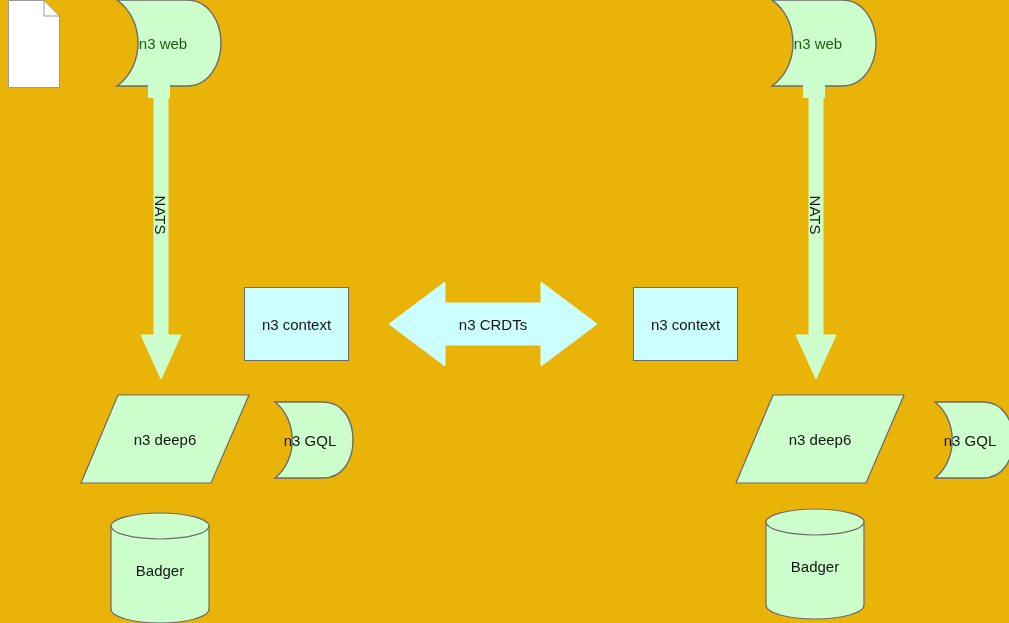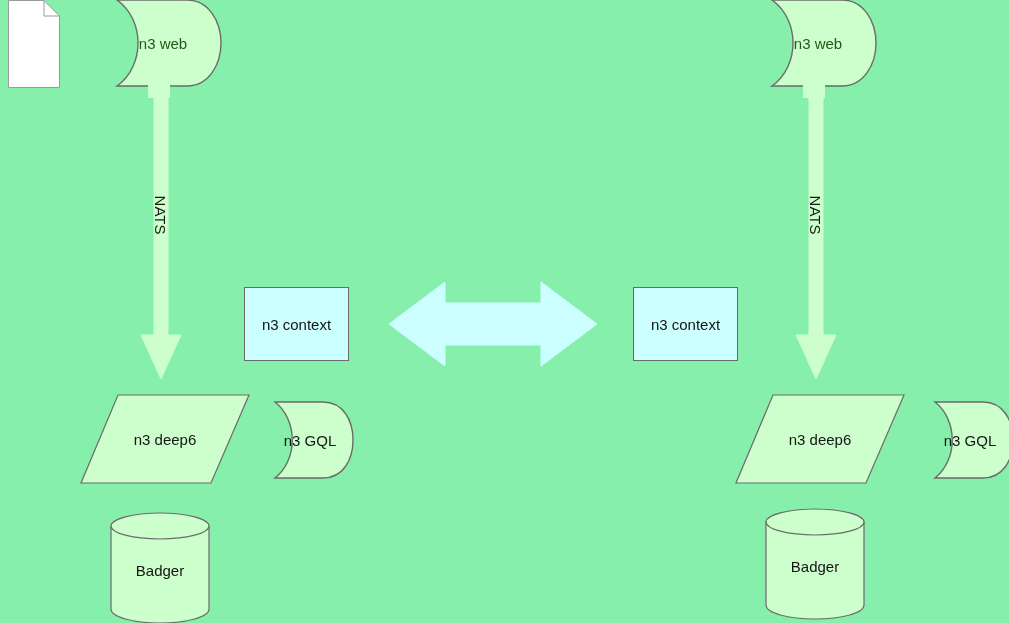--- a/index.html
+++ b/index.html
@@ -8,21 +8,21 @@
     padding: 0;
     background: #000000;
   }
   body {
     font-family: "Liberation Sans", sans-serif;
   }
   #canvas {
     position: relative;
     width: 1009px;
     height: 623px;
-    background: #86efac;
+    background: #eab308;
     overflow: hidden;
   }
   .node {
     position: absolute;
   }
   .node svg {
     display: block;
     overflow: visible;
   }
   .label {
@@ -111,20 +111,21 @@
       <ellipse cx="50" cy="14" rx="49" ry="13" fill="#ccffcc" stroke="#6b6b6b" stroke-width="1.2"></ellipse>
     </svg>
   </div>
   <div class="label" style="left:110px; top:520px; width:100px; height:100px;">Badger</div>
 
   <div class="node" style="left:389px; top:281px;">
     <svg width="208" height="86" viewBox="0 0 208 86">
       <path d="M0 43 L56 1 V22 H152 V1 L208 43 L152 85 V64 H56 V85 Z" fill="#ccffff" stroke="#ccffff" stroke-width="1"></path>
     </svg>
   </div>
+  <div class="label" style="left:389px; top:281px; width:208px; height:86px;">n3 CRDTs</div>
 
   <div class="node" style="left:633px; top:287px;">
     <svg width="105" height="74" viewBox="0 0 105 74">
       <rect x="0.5" y="0.5" width="104" height="73" fill="#ccffff" stroke="#6b6b6b" stroke-width="1"></rect>
     </svg>
   </div>
   <div class="label" style="left:633px; top:287px; width:105px; height:74px;">n3 context</div>
 
   <div class="node" style="left:758px; top:-2px;">
     <svg width="120" height="90" viewBox="0 0 120 90">

